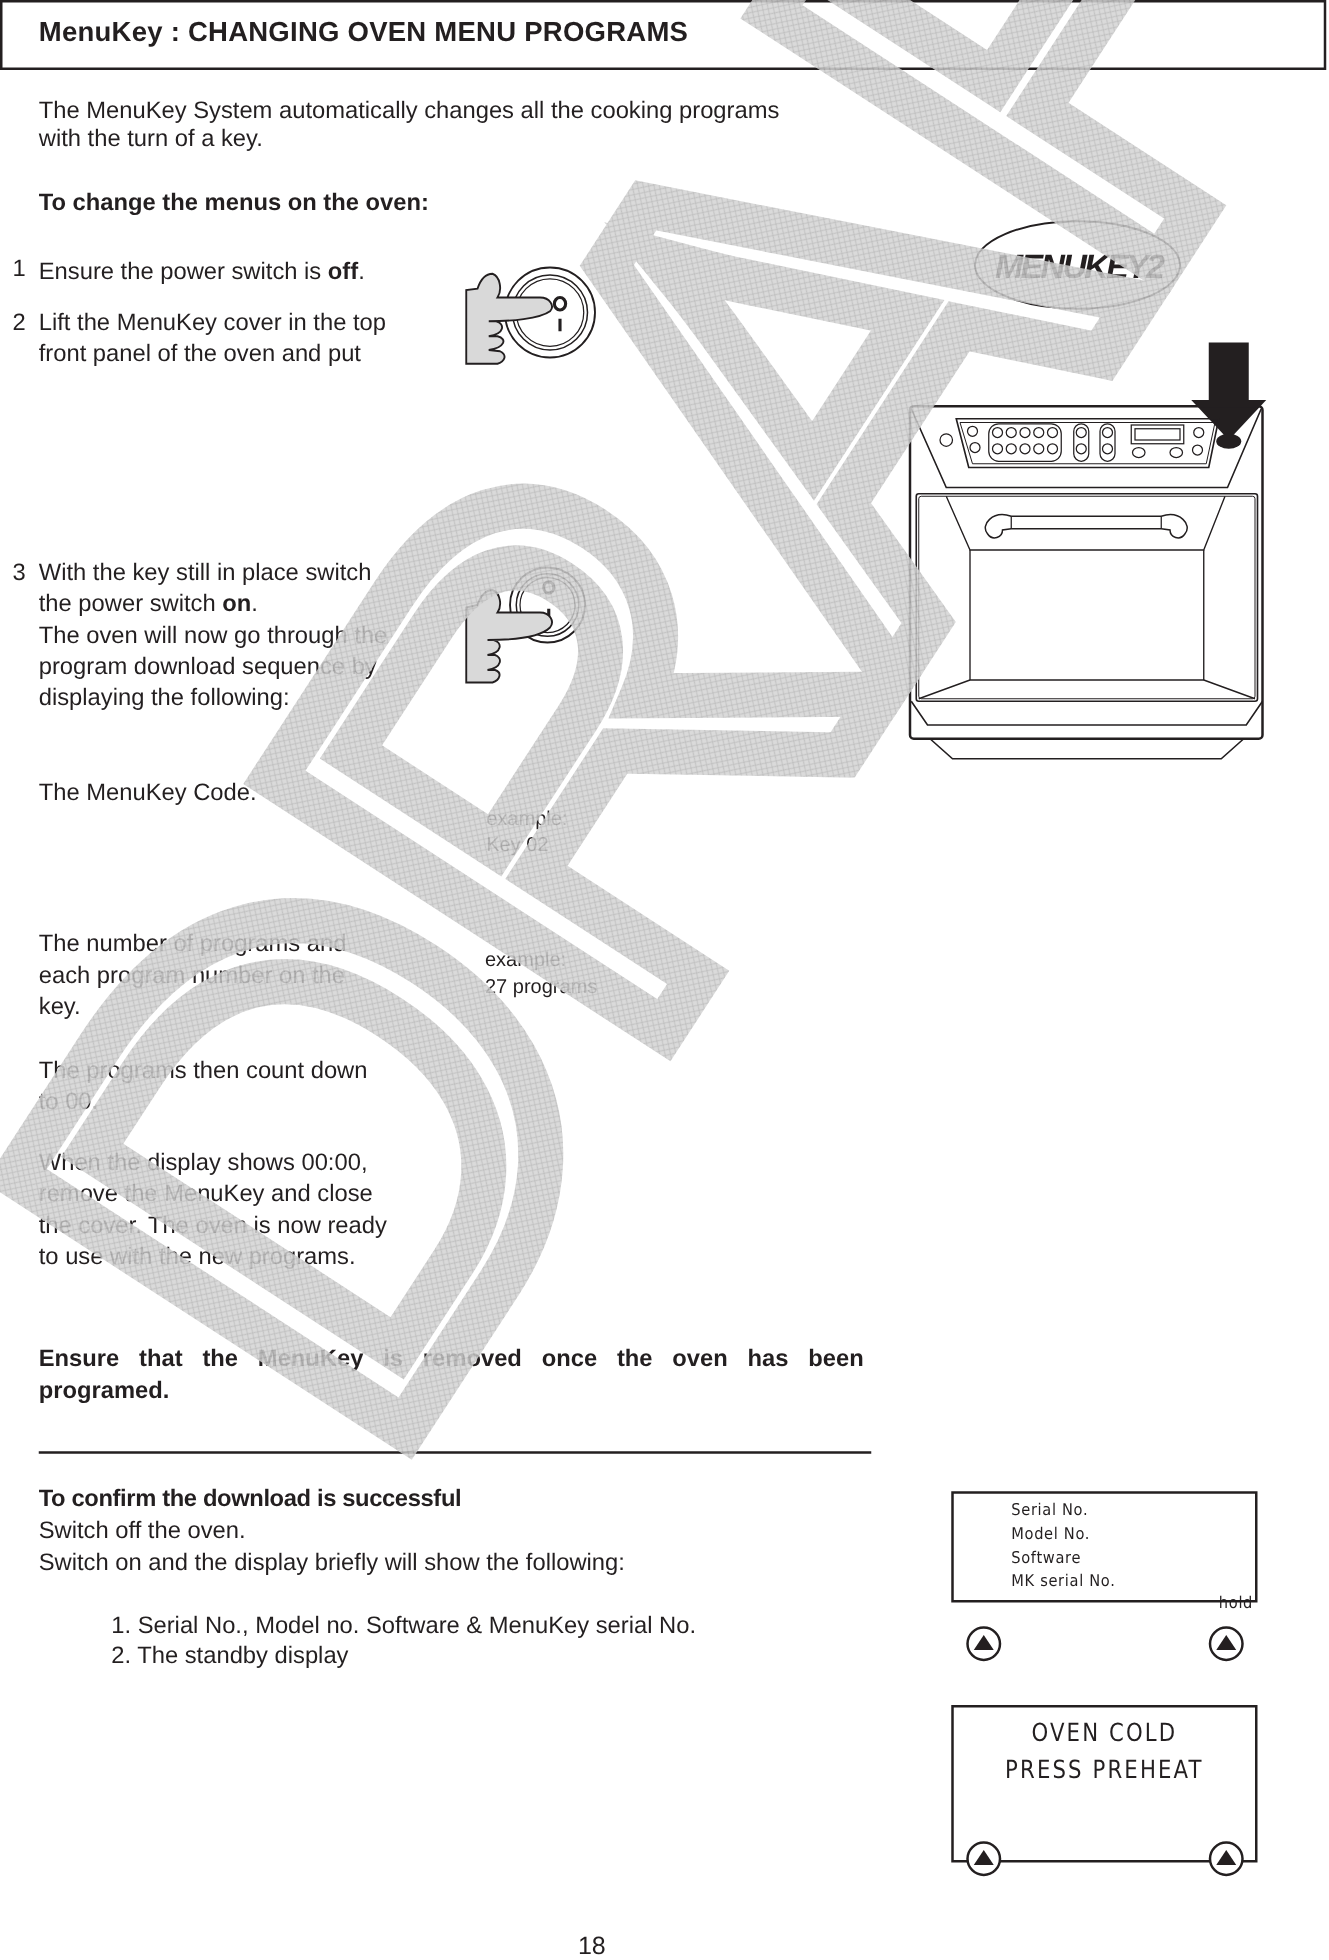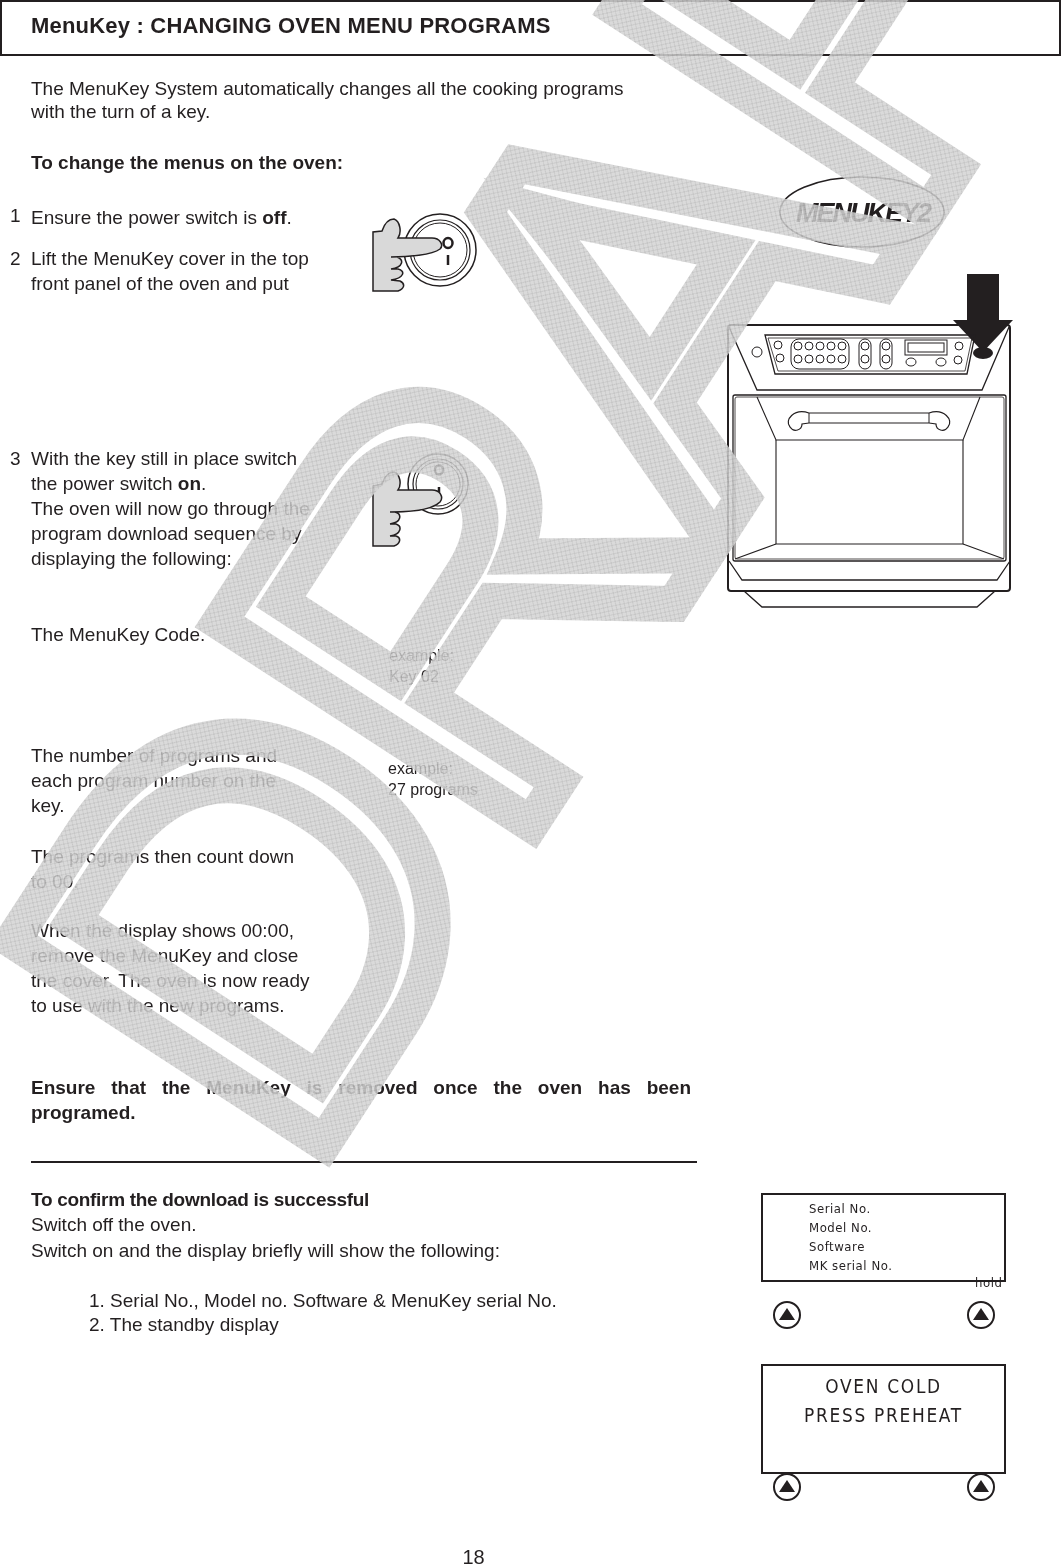--- a/index.html
+++ b/index.html
@@ -176,21 +176,21 @@
 </div>
 <svg class="abs" style="left:772px; top:1300px;" width="30" height="30" viewBox="0 0 30 30">
   <circle cx="15" cy="15" r="13" fill="#fff" stroke="#231f20" stroke-width="2"></circle>
   <polygon points="15,8 23,20 7,20" fill="#231f20"></polygon>
 </svg>
 <svg class="abs" style="left:966px; top:1300px;" width="30" height="30" viewBox="0 0 30 30">
   <circle cx="15" cy="15" r="13" fill="#fff" stroke="#231f20" stroke-width="2"></circle>
   <polygon points="15,8 23,20 7,20" fill="#231f20"></polygon>
 </svg>
 
-<div class="abs lcd" style="left:761px; top:1364px; width:245px; height:110px;padding-left:36px;">
+<div class="abs lcd" style="left:761px; top:1364px; width:245px; height:126px;padding-left:36px;">
   <div class="abs lcd-big" style="left:0; width:241px; top:6px;">OVEN COLD</div>
   <div class="abs lcd-big" style="left:0; width:241px; top:35px;">PRESS PREHEAT</div>
 </div>
 <svg class="abs" style="left:772px; top:1472px;" width="30" height="30" viewBox="0 0 30 30">
   <circle cx="15" cy="15" r="13" fill="#fff" stroke="#231f20" stroke-width="2"></circle>
   <polygon points="15,8 23,20 7,20" fill="#231f20"></polygon>
 </svg>
 <svg class="abs" style="left:966px; top:1472px;" width="30" height="30" viewBox="0 0 30 30">
   <circle cx="15" cy="15" r="13" fill="#fff" stroke="#231f20" stroke-width="2"></circle>
   <polygon points="15,8 23,20 7,20" fill="#231f20"></polygon>

